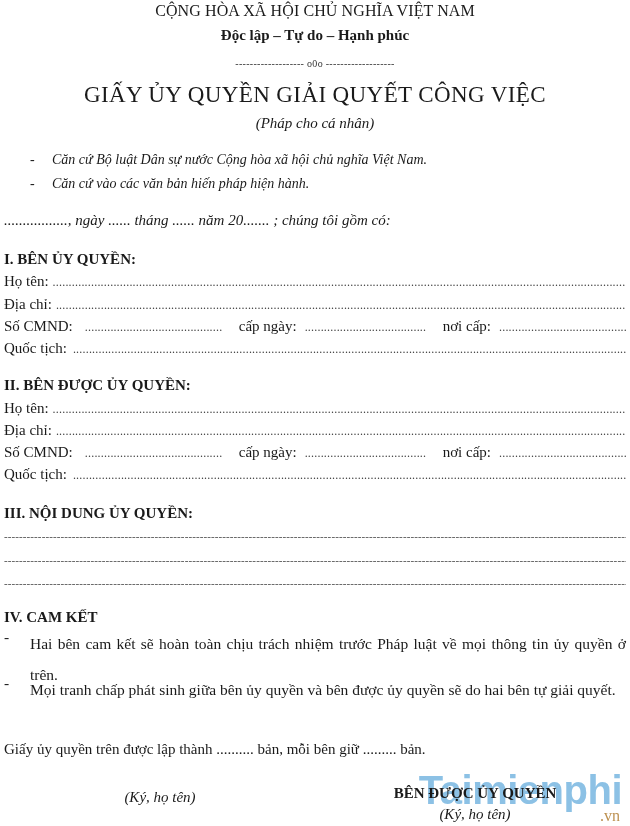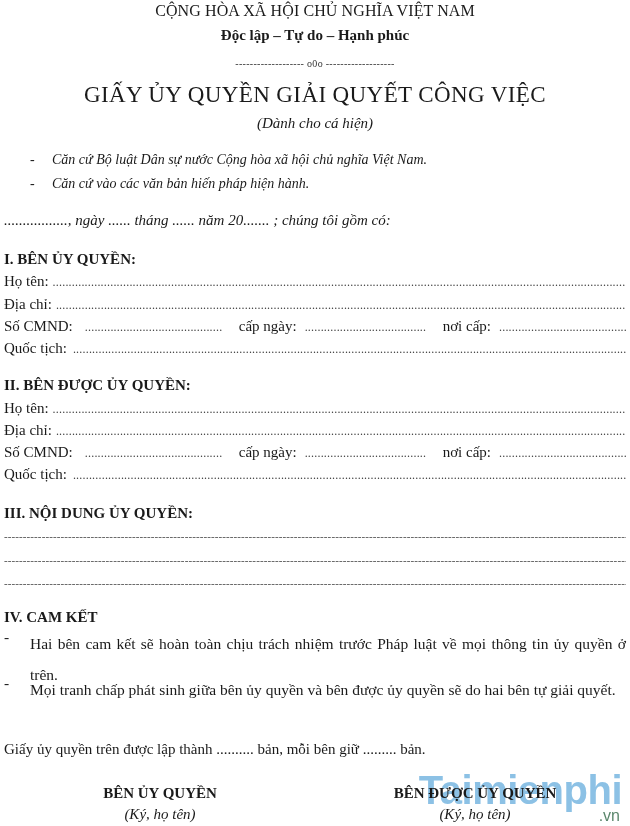--- a/index.html
+++ b/index.html
@@ -34,31 +34,31 @@
   .commit .dash { flex: none; width: 26px; }
   .commit .txt { flex: 1; text-align: justify; line-height: 31px; }
 
   .closing { left: 4px; top: 741px; font-size: 15px; white-space: nowrap; }
 
   .sig { font-size: 15px; text-align: center; }
   .sig .role { font-weight: bold; }
   .sig .note { font-style: italic; margin-top: 4px; }
 
   .watermark { right: 8px; top: 768px; font-family: "Liberation Sans", "DejaVu Sans", sans-serif; font-size: 40px; font-weight: bold; color: #2f8fd0; opacity: 0.55; letter-spacing: -0.5px; }
-  .watermark-tld { right: 10px; top: 807px; font-family: Liberation Sans, sans-serif; font-size: 16px; color: #14532d; opacity: 0.7; }
+  .watermark-tld { right: 10px; top: 807px; font-family: Liberation Serif, serif; font-size: 16px; color: #a16207; opacity: 0.7; }
 </style>
 </head>
 <body>
 
 <div class="abs center nation">CỘNG HÒA XÃ HỘI CHỦ NGHĨA VIỆT NAM</div>
 <div class="abs center motto">Độc lập – Tự do – Hạnh phúc</div>
 <div class="abs center divider">------------------- o0o -------------------</div>
 
 <div class="abs center title">GIẤY ỦY QUYỀN GIẢI QUYẾT CÔNG VIỆC</div>
-<div class="abs center subtitle">(Dành cho cá hiện)</div>
+<div class="abs center subtitle">(Pháp cho cá nhân)</div>
 
 <div class="abs basis" style="top:152px">
   <span class="dash">-</span><span>Căn cứ Bộ luật Dân sự nước Cộng hòa xã hội chủ nghĩa Việt Nam.</span>
 </div>
 <div class="abs basis" style="top:176px">
   <span class="dash">-</span><span>Căn cứ vào các văn bản hiến pháp hiện hành.</span>
 </div>
 
 <div class="abs dateline">................., ngày ...... tháng ...... năm 20....... ; chúng tôi gồm có:</div>
 
@@ -120,19 +120,18 @@
   <span class="dash">-</span>
   <span class="txt">Mọi tranh chấp phát sinh giữa bên ủy quyền và bên được ủy quyền sẽ do hai bên tự giải quyết.</span>
 </div>
 
 <div class="abs closing">Giấy ủy quyền trên được lập thành .......... bản, mỗi bên giữ ......... bản.</div>
 
 <div class="abs watermark">Taimienphi</div>
 <div class="abs watermark-tld">.vn</div>
 
 <div class="abs sig" style="left:60px;width:200px;top:785px">
-  <div class="role">BÊN ỦY QUYỀN</div>
   <div class="note">(Ký, họ tên)</div>
 </div>
 <div class="abs sig" style="left:370px;width:210px;top:785px">
   <div class="role">BÊN ĐƯỢC ỦY QUYỀN</div>
   <div class="note">(Ký, họ tên)</div>
 </div>
 
 </body></html>

